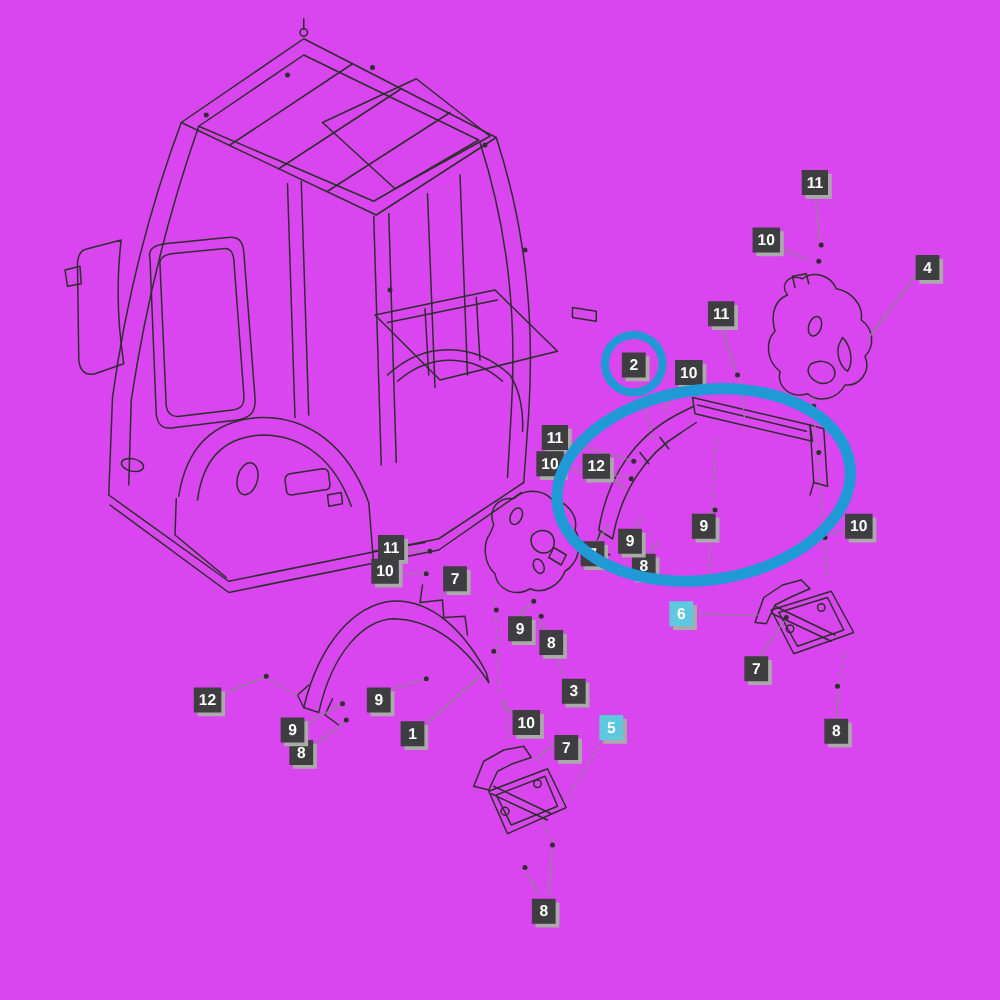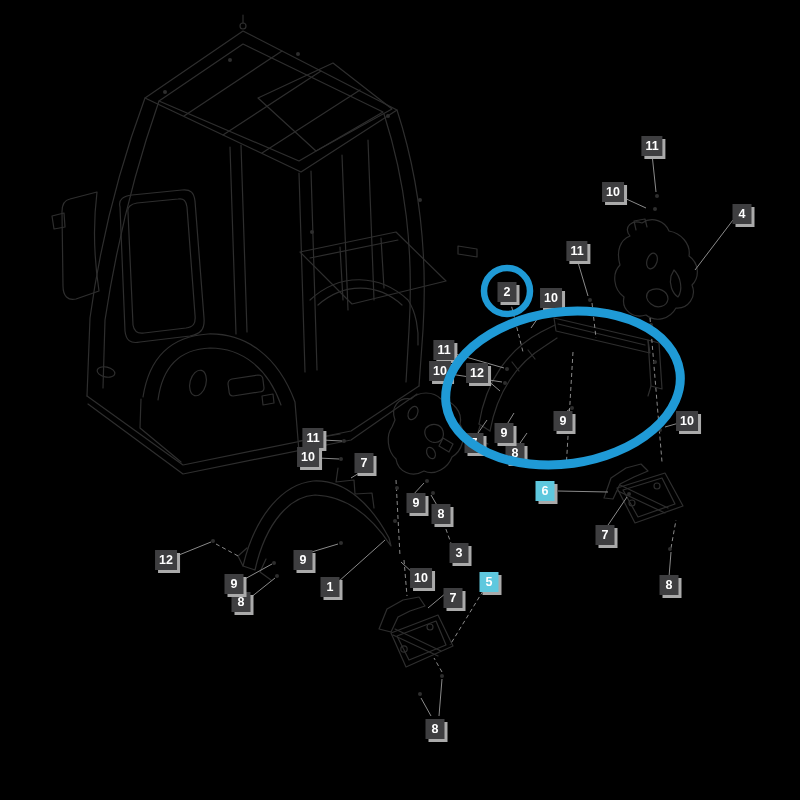--- a/index.html
+++ b/index.html
@@ -1,17 +1,17 @@
 <!DOCTYPE html>
 <html style="--line-art: #2e2e2e; --leader: #8a8a8a; --label-dark: #3e3e40; --label-cyan: #5ec8de; --label-text: #ffffff; --label-shadow: #aaaaaa;"><head>
 <meta charset="utf-8">
 <style>
   html,body{margin:0;padding:0;background:#ffffff;}
   .canvas{
-    position:relative;width:800px;height:800px;background:#000000;
+    position:relative;width:800px;height:800px;background:#d946ef;
     font-family:"Liberation Sans",sans-serif;overflow:hidden;
   }
   .canvas svg{position:absolute;left:0;top:0;}
   .lineart path,.lineart ellipse,.lineart rect,.lineart circle{
     fill:none;stroke:var(--line-art,#2e2e2e);stroke-width:1.2;
     stroke-linejoin:round;stroke-linecap:round;
   }
   .lineart .bolt{fill:var(--line-art,#2e2e2e);stroke:none;}
   .leaders path,.leaders line{
     fill:none;stroke:var(--leader,#8a8a8a);stroke-width:1;

